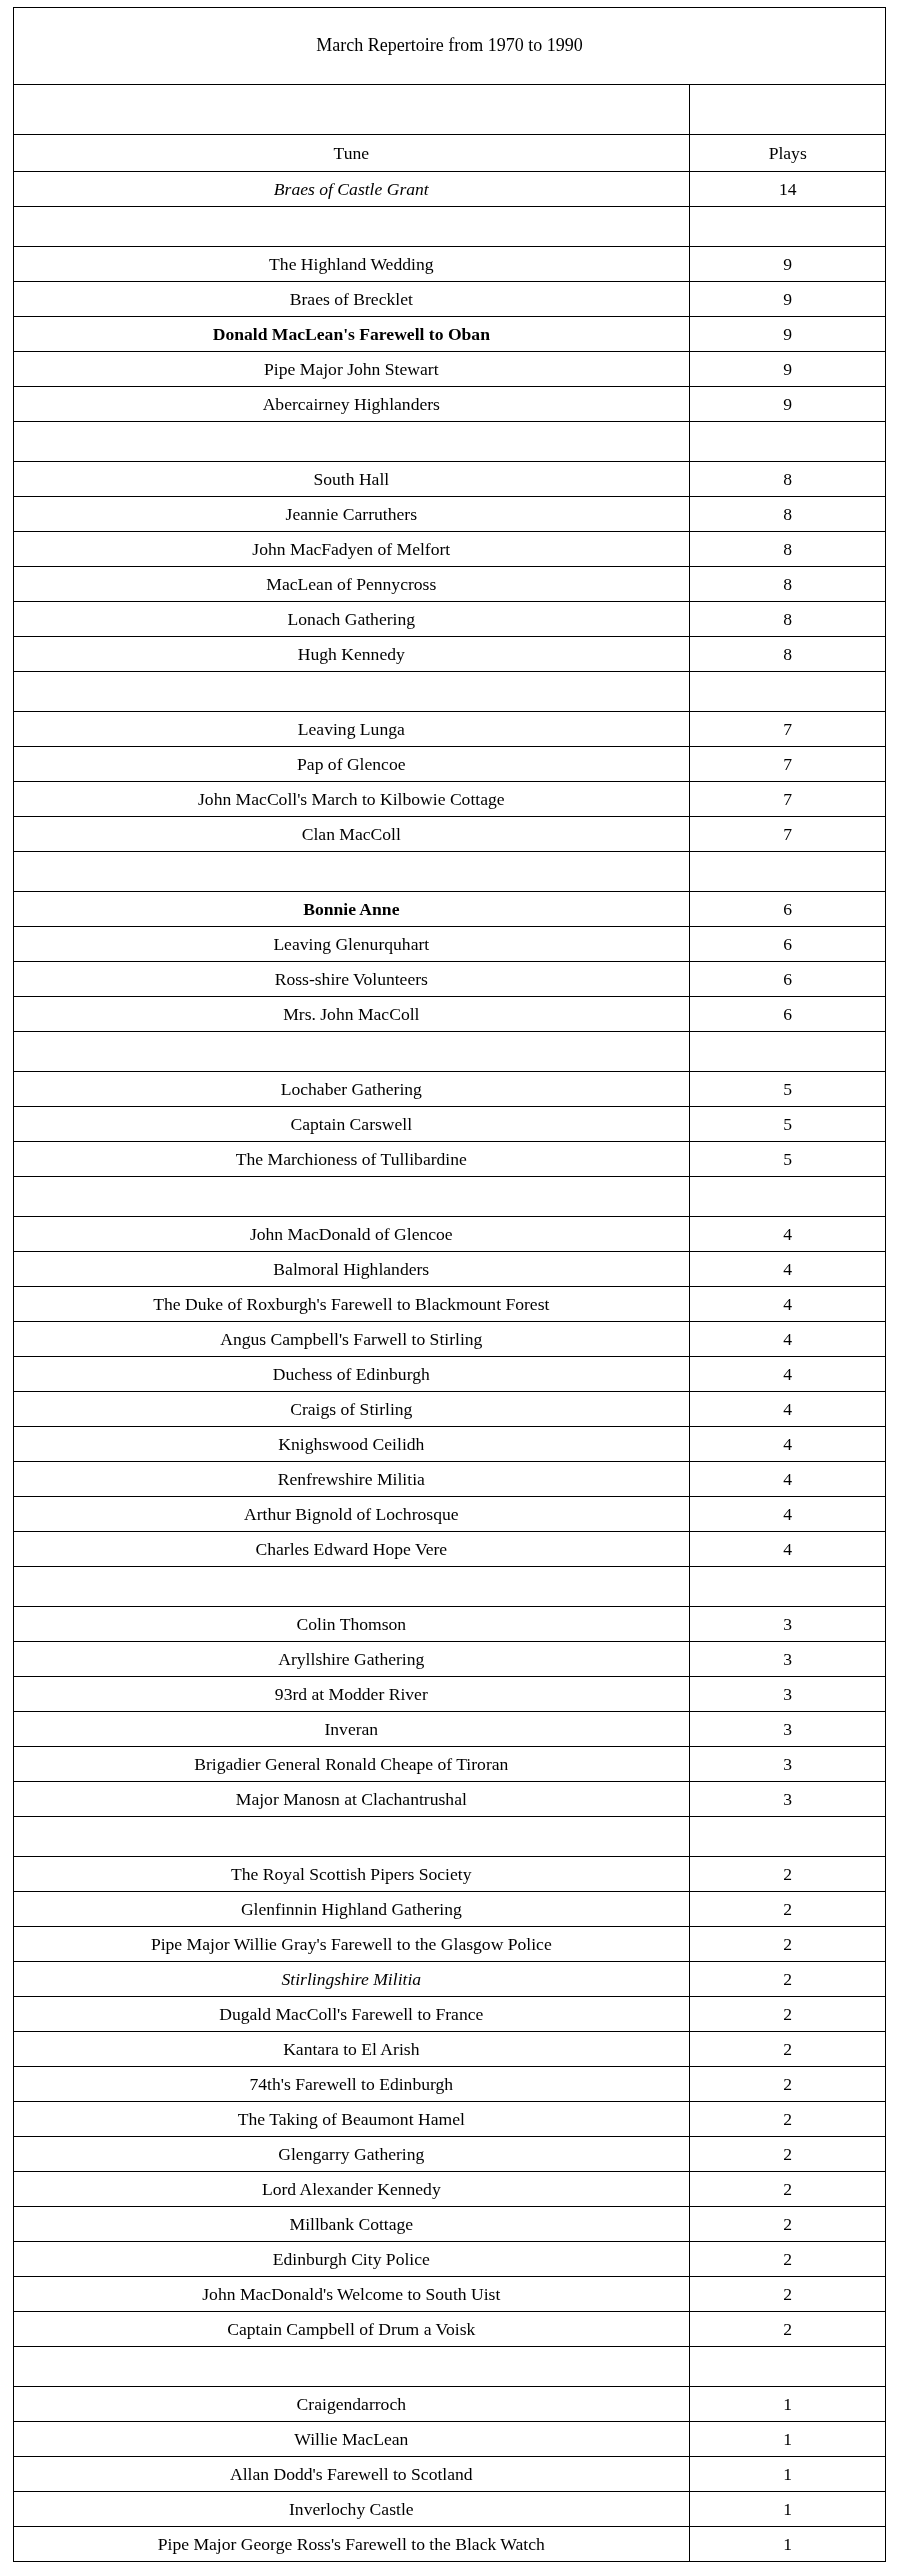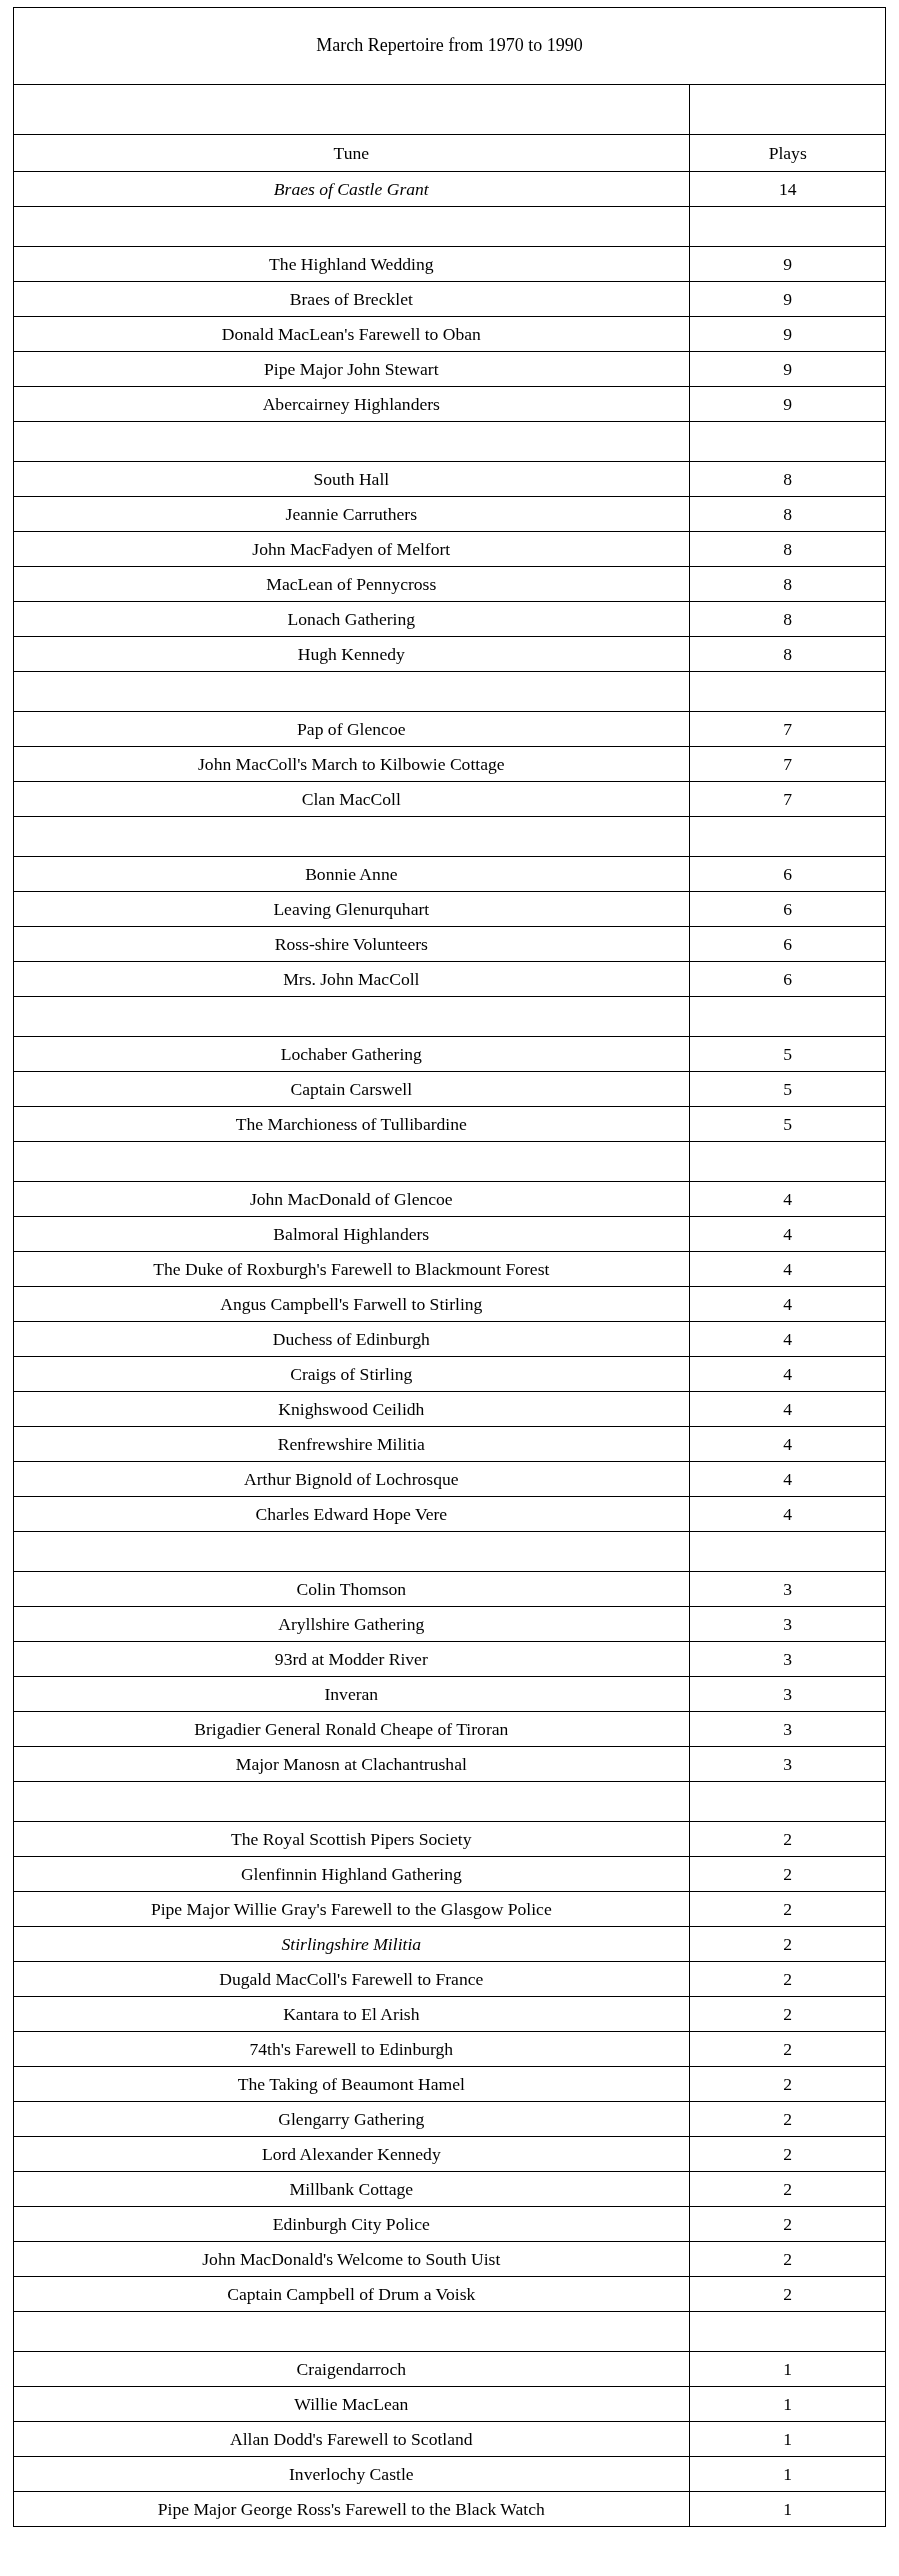--- a/index.html
+++ b/index.html
@@ -92,21 +92,21 @@
         </tr>
         <tr class="data-row">
           <td style="height: 34px;">The Highland Wedding</td>
           <td style="height: 34px;">9</td>
         </tr>
         <tr class="data-row">
           <td style="height: 34px;">Braes of Brecklet</td>
           <td style="height: 34px;">9</td>
         </tr>
         <tr class="data-row">
-          <td style="height: 34px;">Donald MacLean's Farewell to Oban</td>
+          <td style="height: 34px; font-weight: bold;">Donald MacLean's Farewell to Oban</td>
           <td style="height: 34px;">9</td>
         </tr>
         <tr class="data-row">
           <td style="height: 34px;">Pipe Major John Stewart</td>
           <td style="height: 34px;">9</td>
         </tr>
         <tr class="data-row">
           <td style="height: 34px;">Abercairney Highlanders</td>
           <td style="height: 34px;">9</td>
         </tr>
@@ -134,39 +134,43 @@
           <td style="height: 34px;">Lonach Gathering</td>
           <td style="height: 34px;">8</td>
         </tr>
         <tr class="data-row">
           <td style="height: 34px;">Hugh Kennedy</td>
           <td style="height: 34px;">8</td>
         </tr>
         <tr class="gap-row">
           <td style="height: 39px;">&nbsp;</td>
           <td style="height: 39px;">&nbsp;</td>
+        </tr>
+        <tr class="data-row">
+          <td style="height: 34px;">Leaving Lunga</td>
+          <td style="height: 34px;">7</td>
         </tr>
         <tr class="data-row">
           <td style="height: 34px;">Pap of Glencoe</td>
           <td style="height: 34px;">7</td>
         </tr>
         <tr class="data-row">
           <td style="height: 34px;">John MacColl's March to Kilbowie Cottage</td>
           <td style="height: 34px;">7</td>
         </tr>
         <tr class="data-row">
           <td style="height: 34px; text-align: center;">Clan MacColl</td>
           <td style="height: 34px;">7</td>
         </tr>
         <tr class="gap-row">
           <td style="height: 39px;">&nbsp;</td>
           <td style="height: 39px;">&nbsp;</td>
         </tr>
         <tr class="data-row">
-          <td style="height: 34px;">Bonnie Anne</td>
+          <td style="height: 34px; font-weight: bold;">Bonnie Anne</td>
           <td style="height: 34px;">6</td>
         </tr>
         <tr class="data-row">
           <td style="height: 34px;">Leaving Glenurquhart</td>
           <td style="height: 34px;">6</td>
         </tr>
         <tr class="data-row">
           <td style="height: 34px;">Ross-shire Volunteers</td>
           <td style="height: 34px;">6</td>
         </tr>

